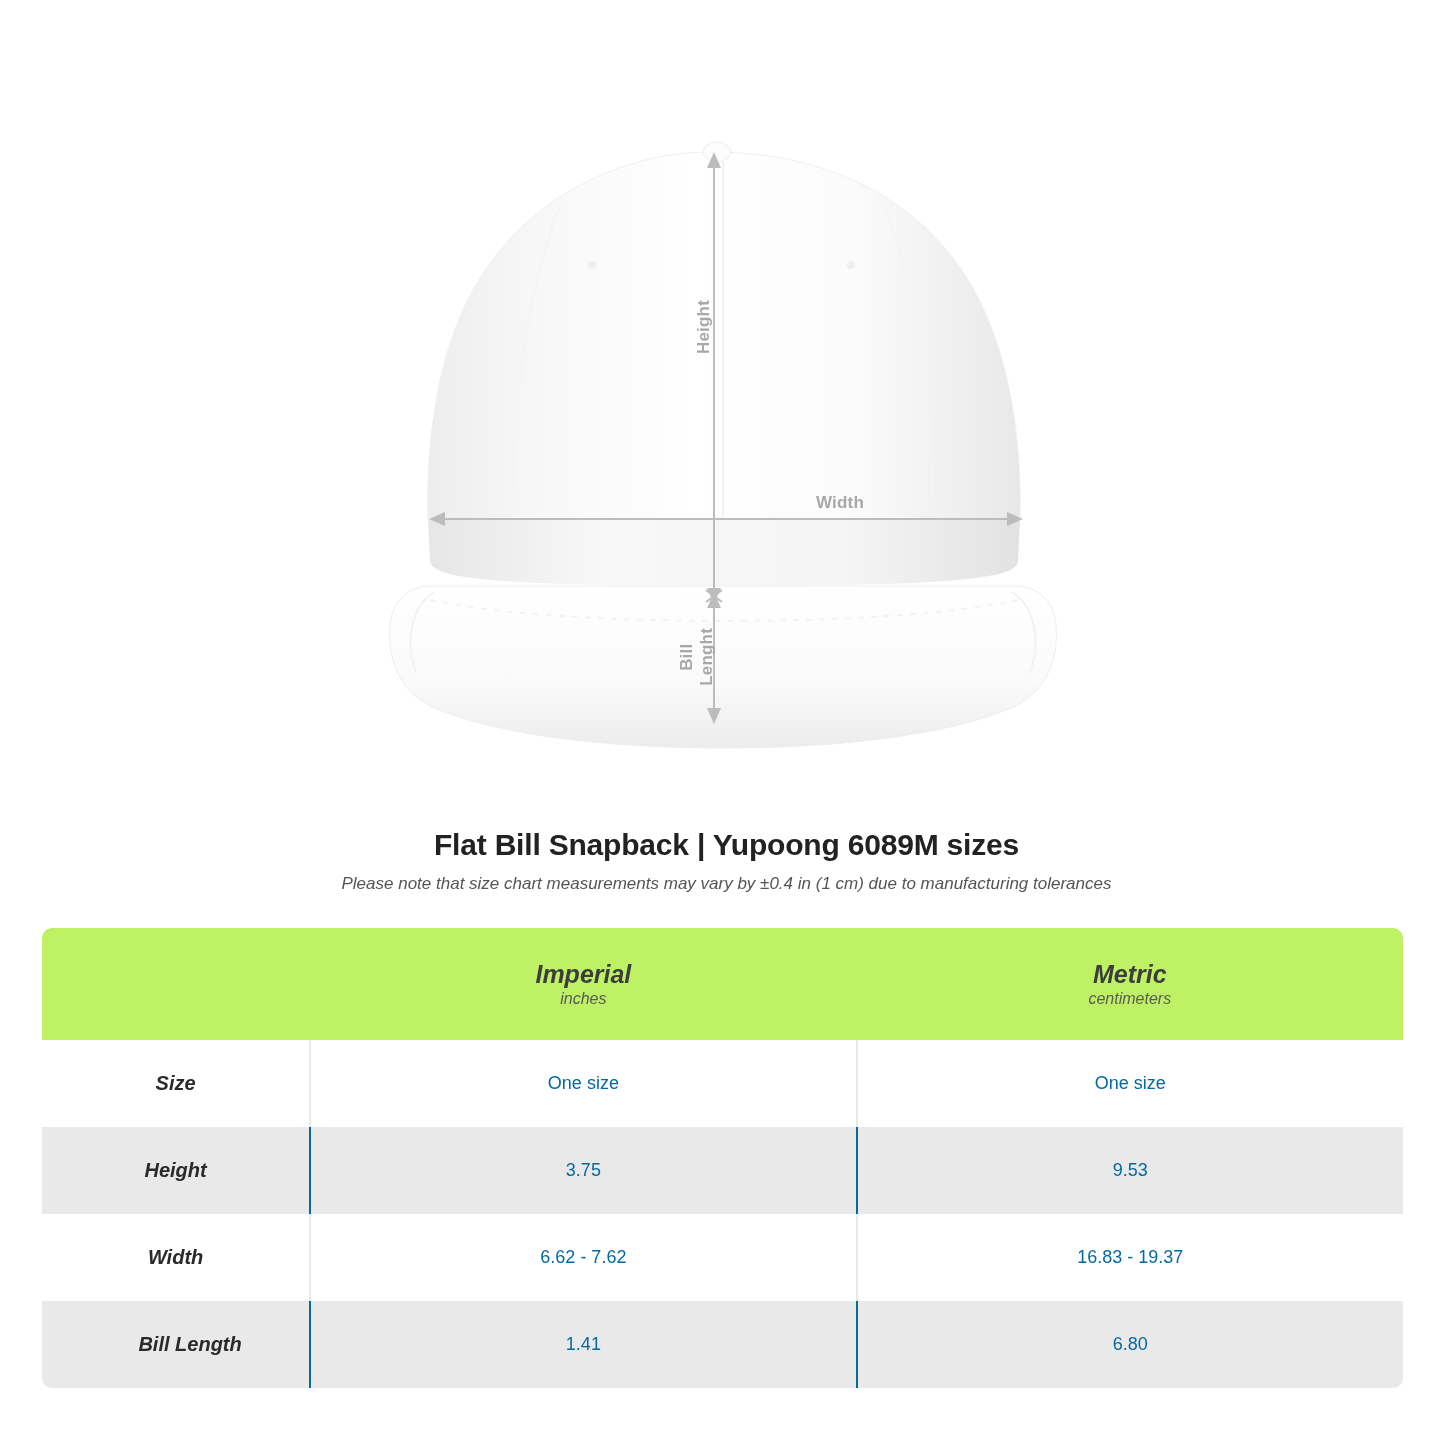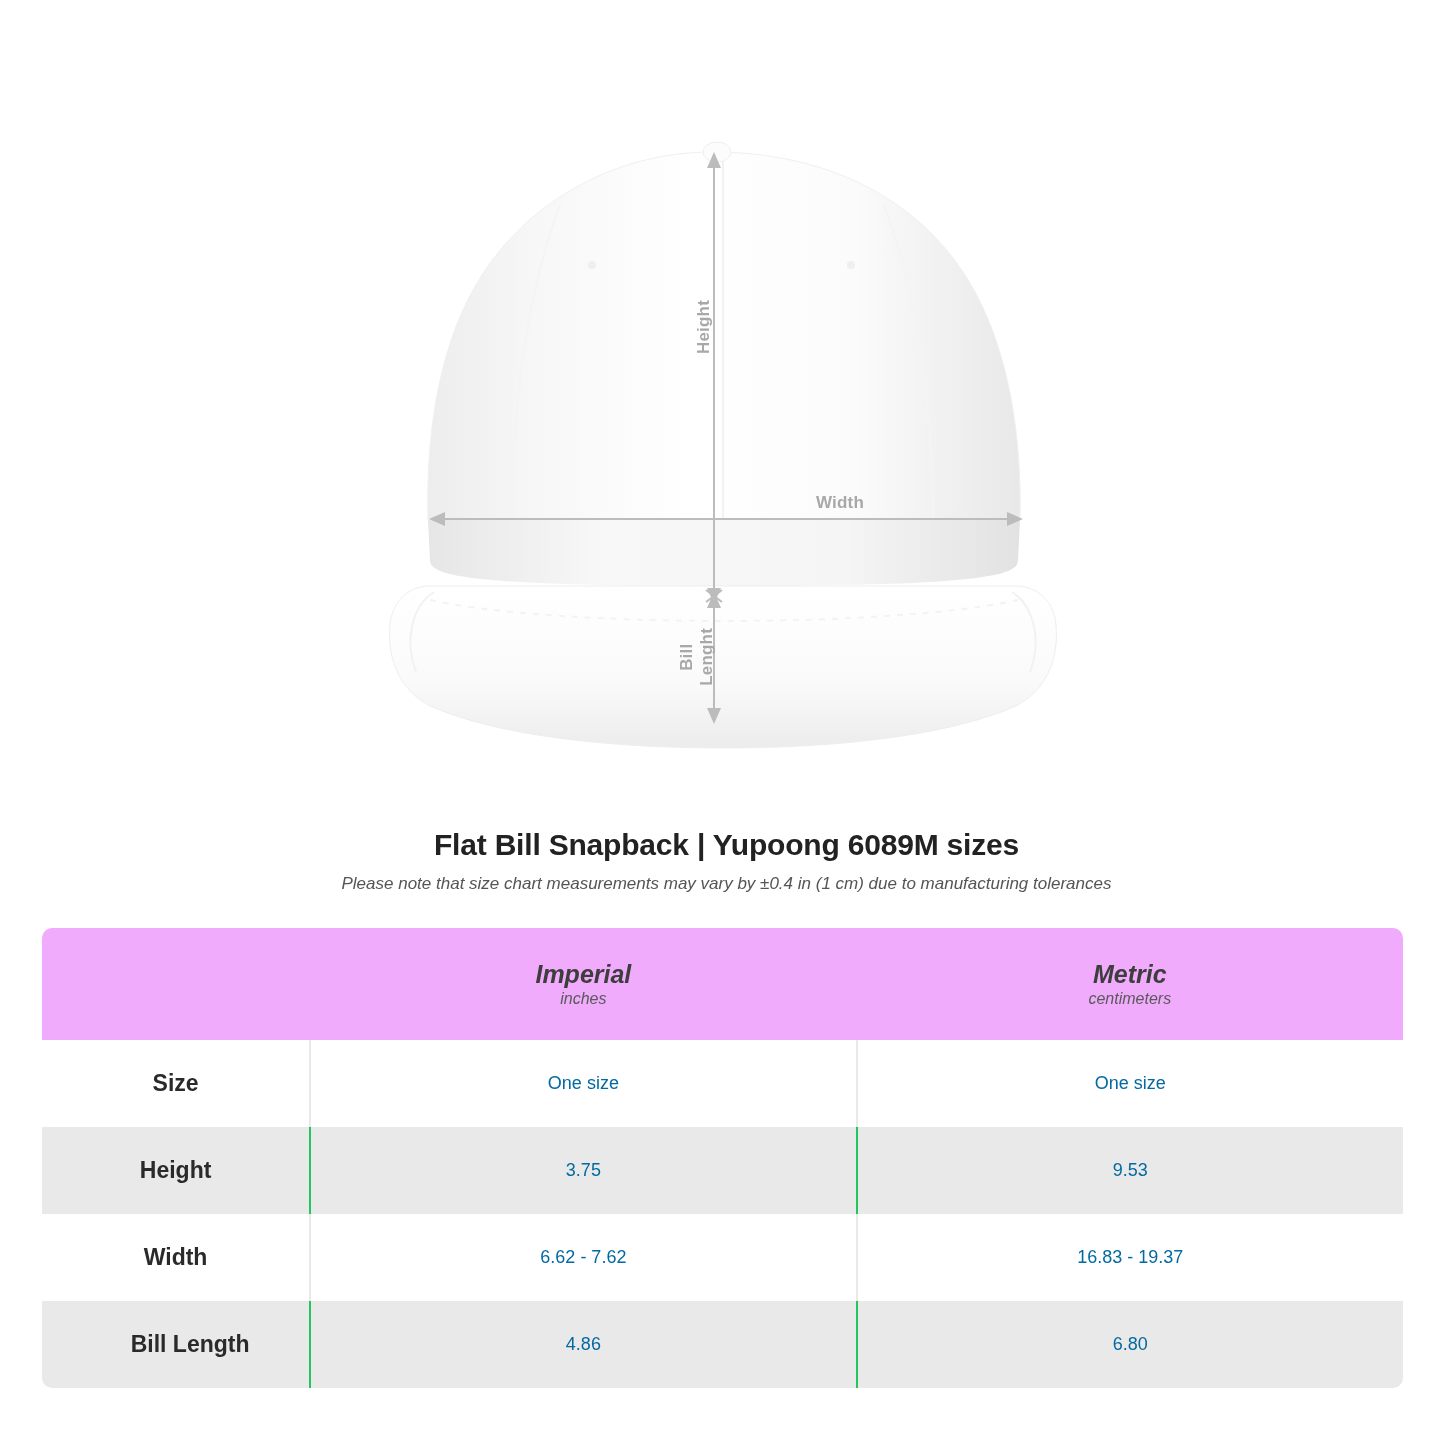--- a/index.html
+++ b/index.html
@@ -91,21 +91,21 @@
     border-collapse: collapse;
     table-layout: fixed;
   }
   table.size-table td,
   table.size-table th {
     padding: 0;
     margin: 0;
   }
 
   .head-row td {
-    background: #f0abfc;
+    background: #bef264;
     height: 112px;
     vertical-align: middle;
     text-align: center;
   }
   .head-row td.first {
     border-top-left-radius: 10px;
     border-bottom-left-radius: 0;
   }
   .head-row td.last {
     border-top-right-radius: 10px;
@@ -125,31 +125,32 @@
 
   .data-row td {
     height: 87px;
     text-align: center;
     vertical-align: middle;
     font-size: 18px;
     color: #0369a1;
   }
   .data-row td.label-cell {
     font-weight: bold;
-    font-size: 23px;
+    font-size: 20px;
     color: #2a2a2a;
+    font-style: italic;
   }
   .data-row.shaded td {
     background: #e9e9e9;
   }
   .data-row.plain td {
     background: #ffffff;
   }
   .data-row td.sep-left {
-    border-left: 2px solid #22c55e;
+    border-left: 2px solid #0369a1;
   }
   .data-row.plain td.sep-left {
     border-left: 2px solid #e9e9e9;
   }
   .data-row:last-child td.first {
     border-bottom-left-radius: 10px;
     padding-left: 29px;
   }
   .data-row:last-child td.last {
     border-bottom-right-radius: 10px;
@@ -284,20 +285,20 @@
         </tr>
 
         <tr class="data-row plain">
           <td class="first col-label label-cell">Width</td>
           <td class="col-val sep-left">6.62 - 7.62</td>
           <td class="last col-val sep-left">16.83 - 19.37</td>
         </tr>
 
         <tr class="data-row shaded">
           <td class="first col-label label-cell">Bill Length</td>
-          <td class="col-val sep-left">4.86</td>
+          <td class="col-val sep-left">1.41</td>
           <td class="last col-val sep-left">6.80</td>
         </tr>
       </tbody>
     </table>
   </div>
 
 </div>
 
 </body></html>

